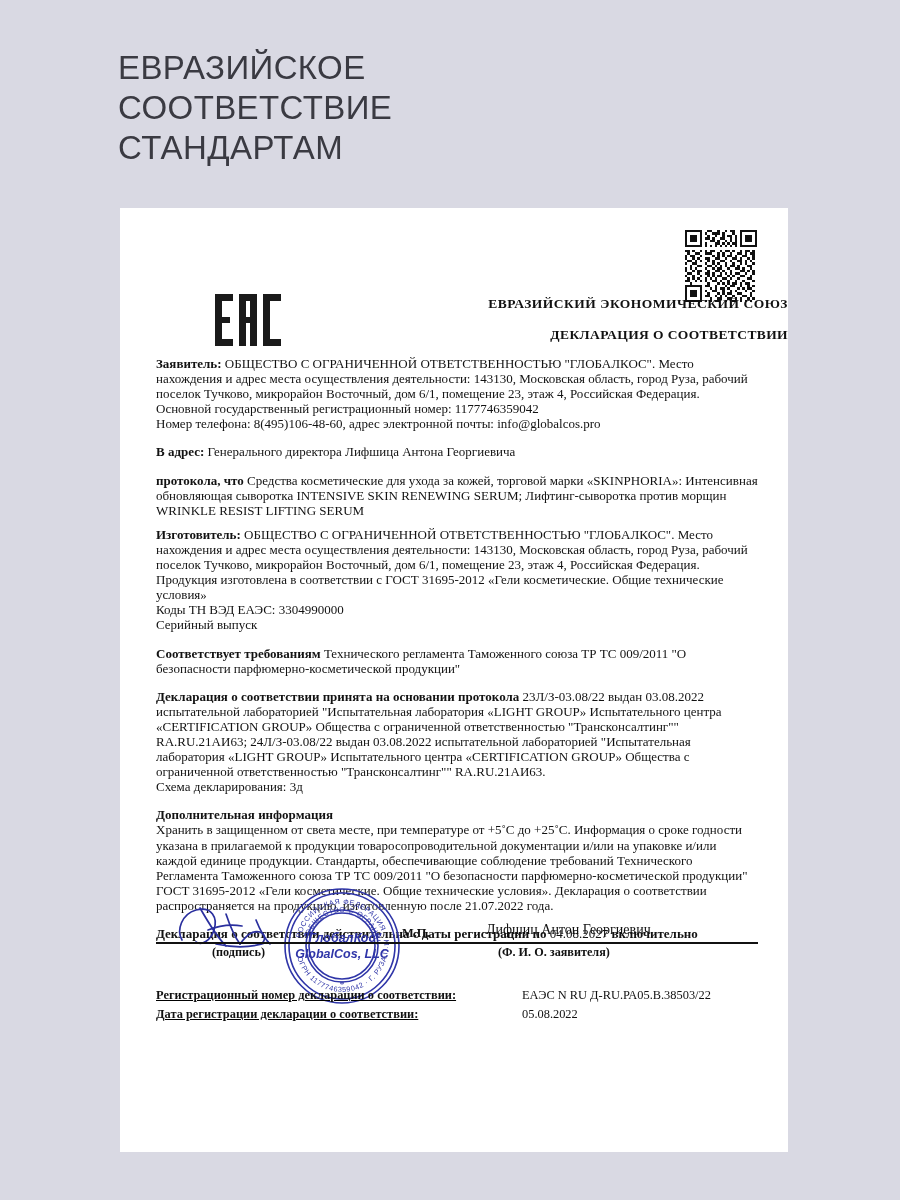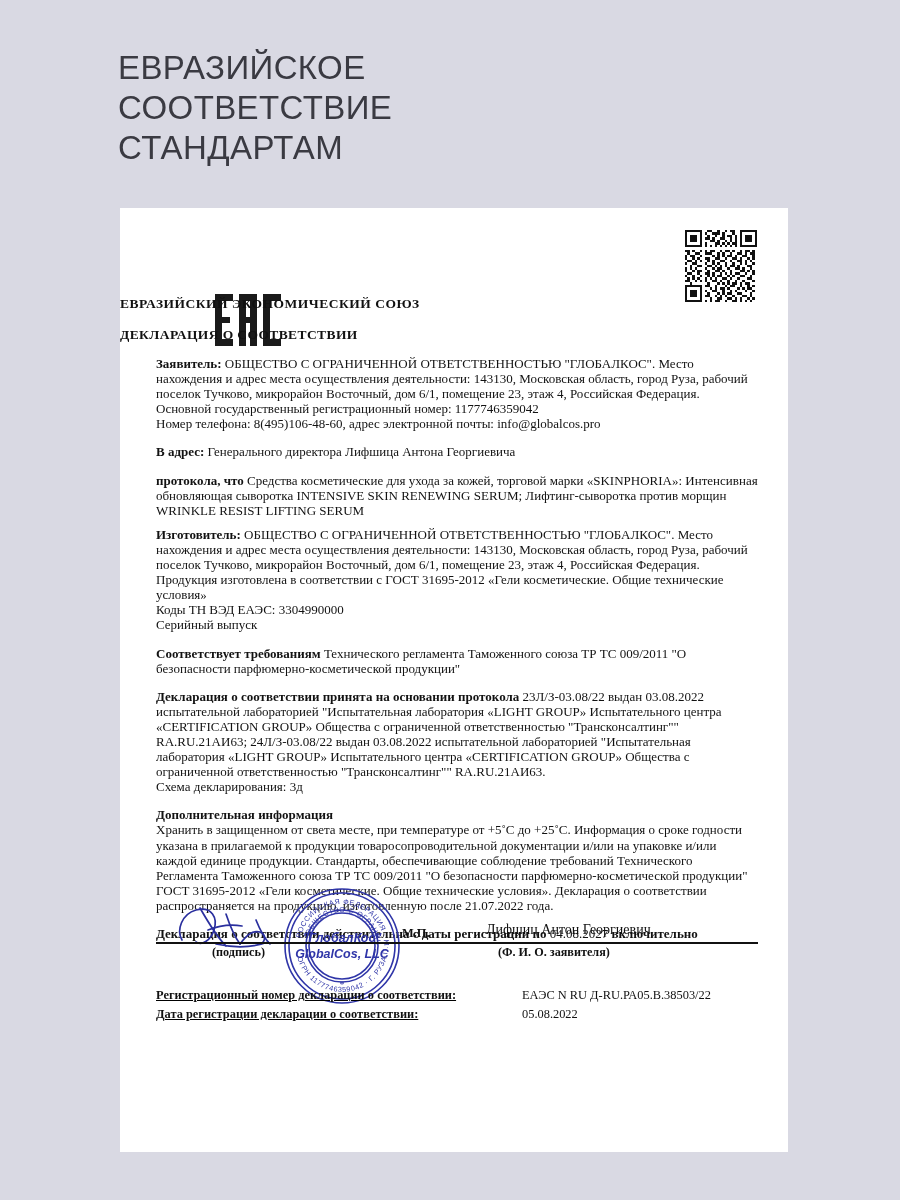--- a/index.html
+++ b/index.html
@@ -61,21 +61,21 @@
     height: 52px;
   }
   .eac svg { display: block; }
 
   
   .doc-titles {
     position: absolute;
     left: 0;
     top: 88px;
     width: 100%;
-    text-align: left;
+    text-align: right;
     pointer-events: none;
   }
   .title-main {
     font-size: 13.5px;
     font-weight: bold;
     letter-spacing: 0.5px;
     color: #111;
     font-variant: small-caps;
     text-transform: none;
   }

